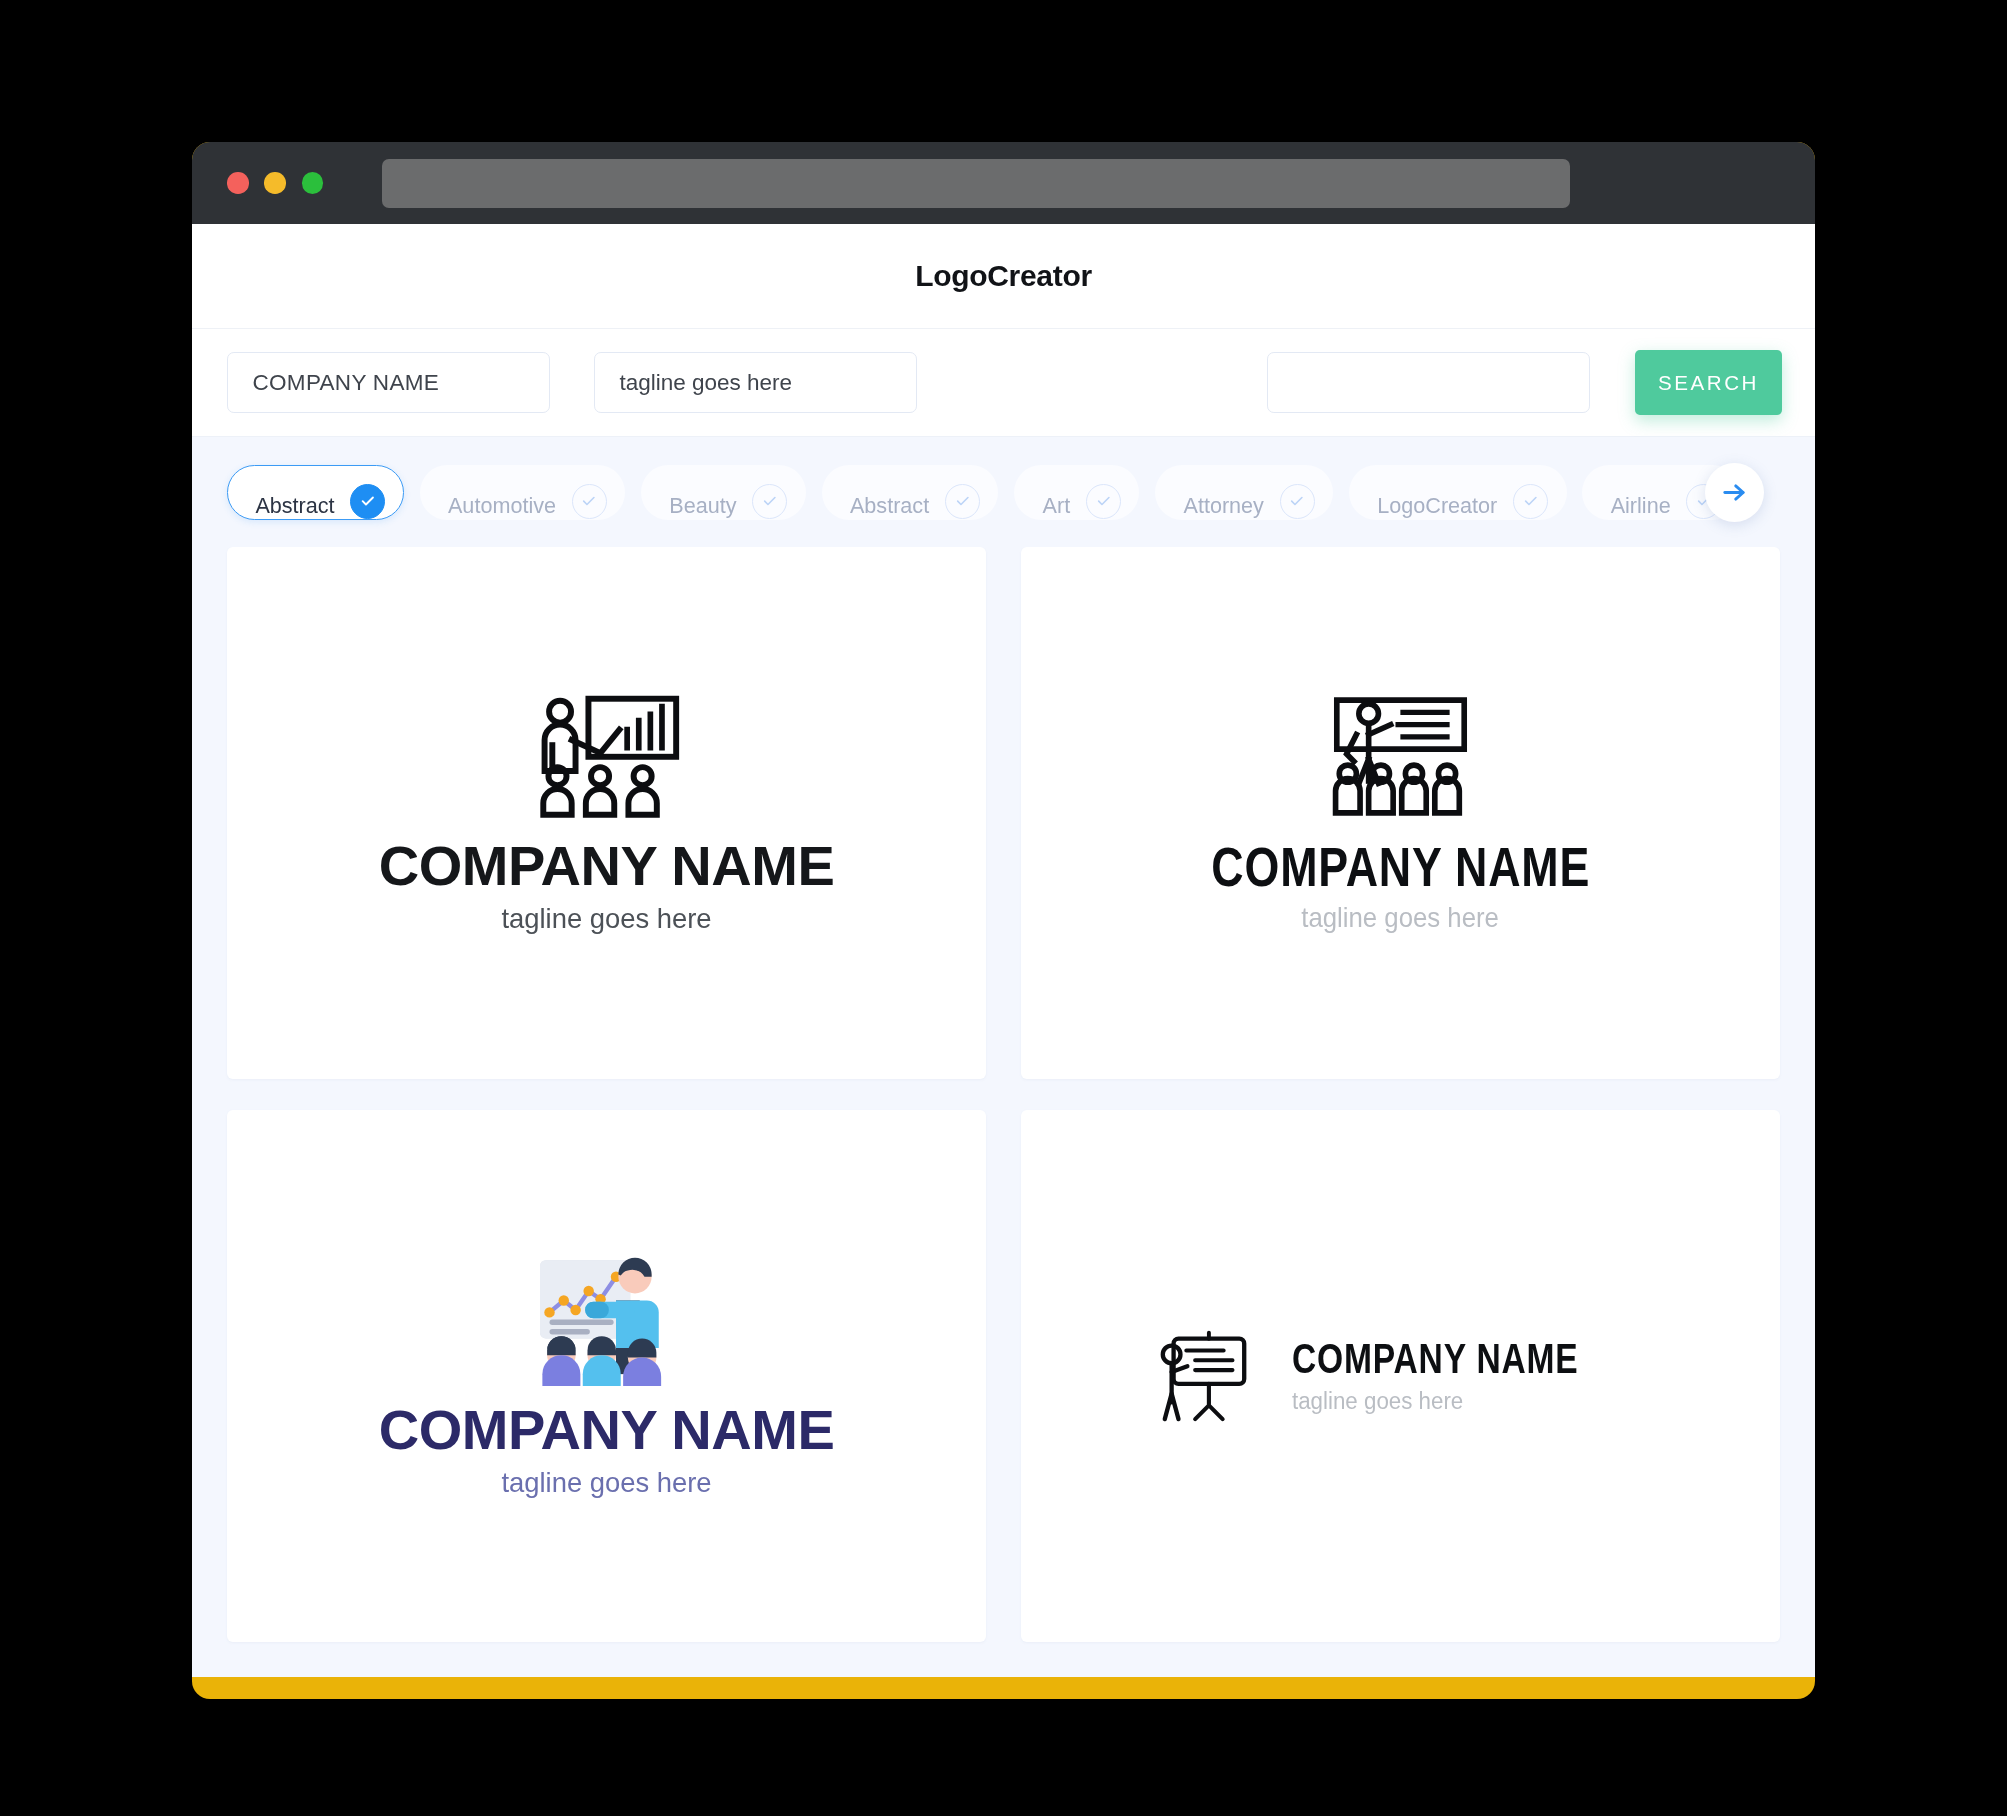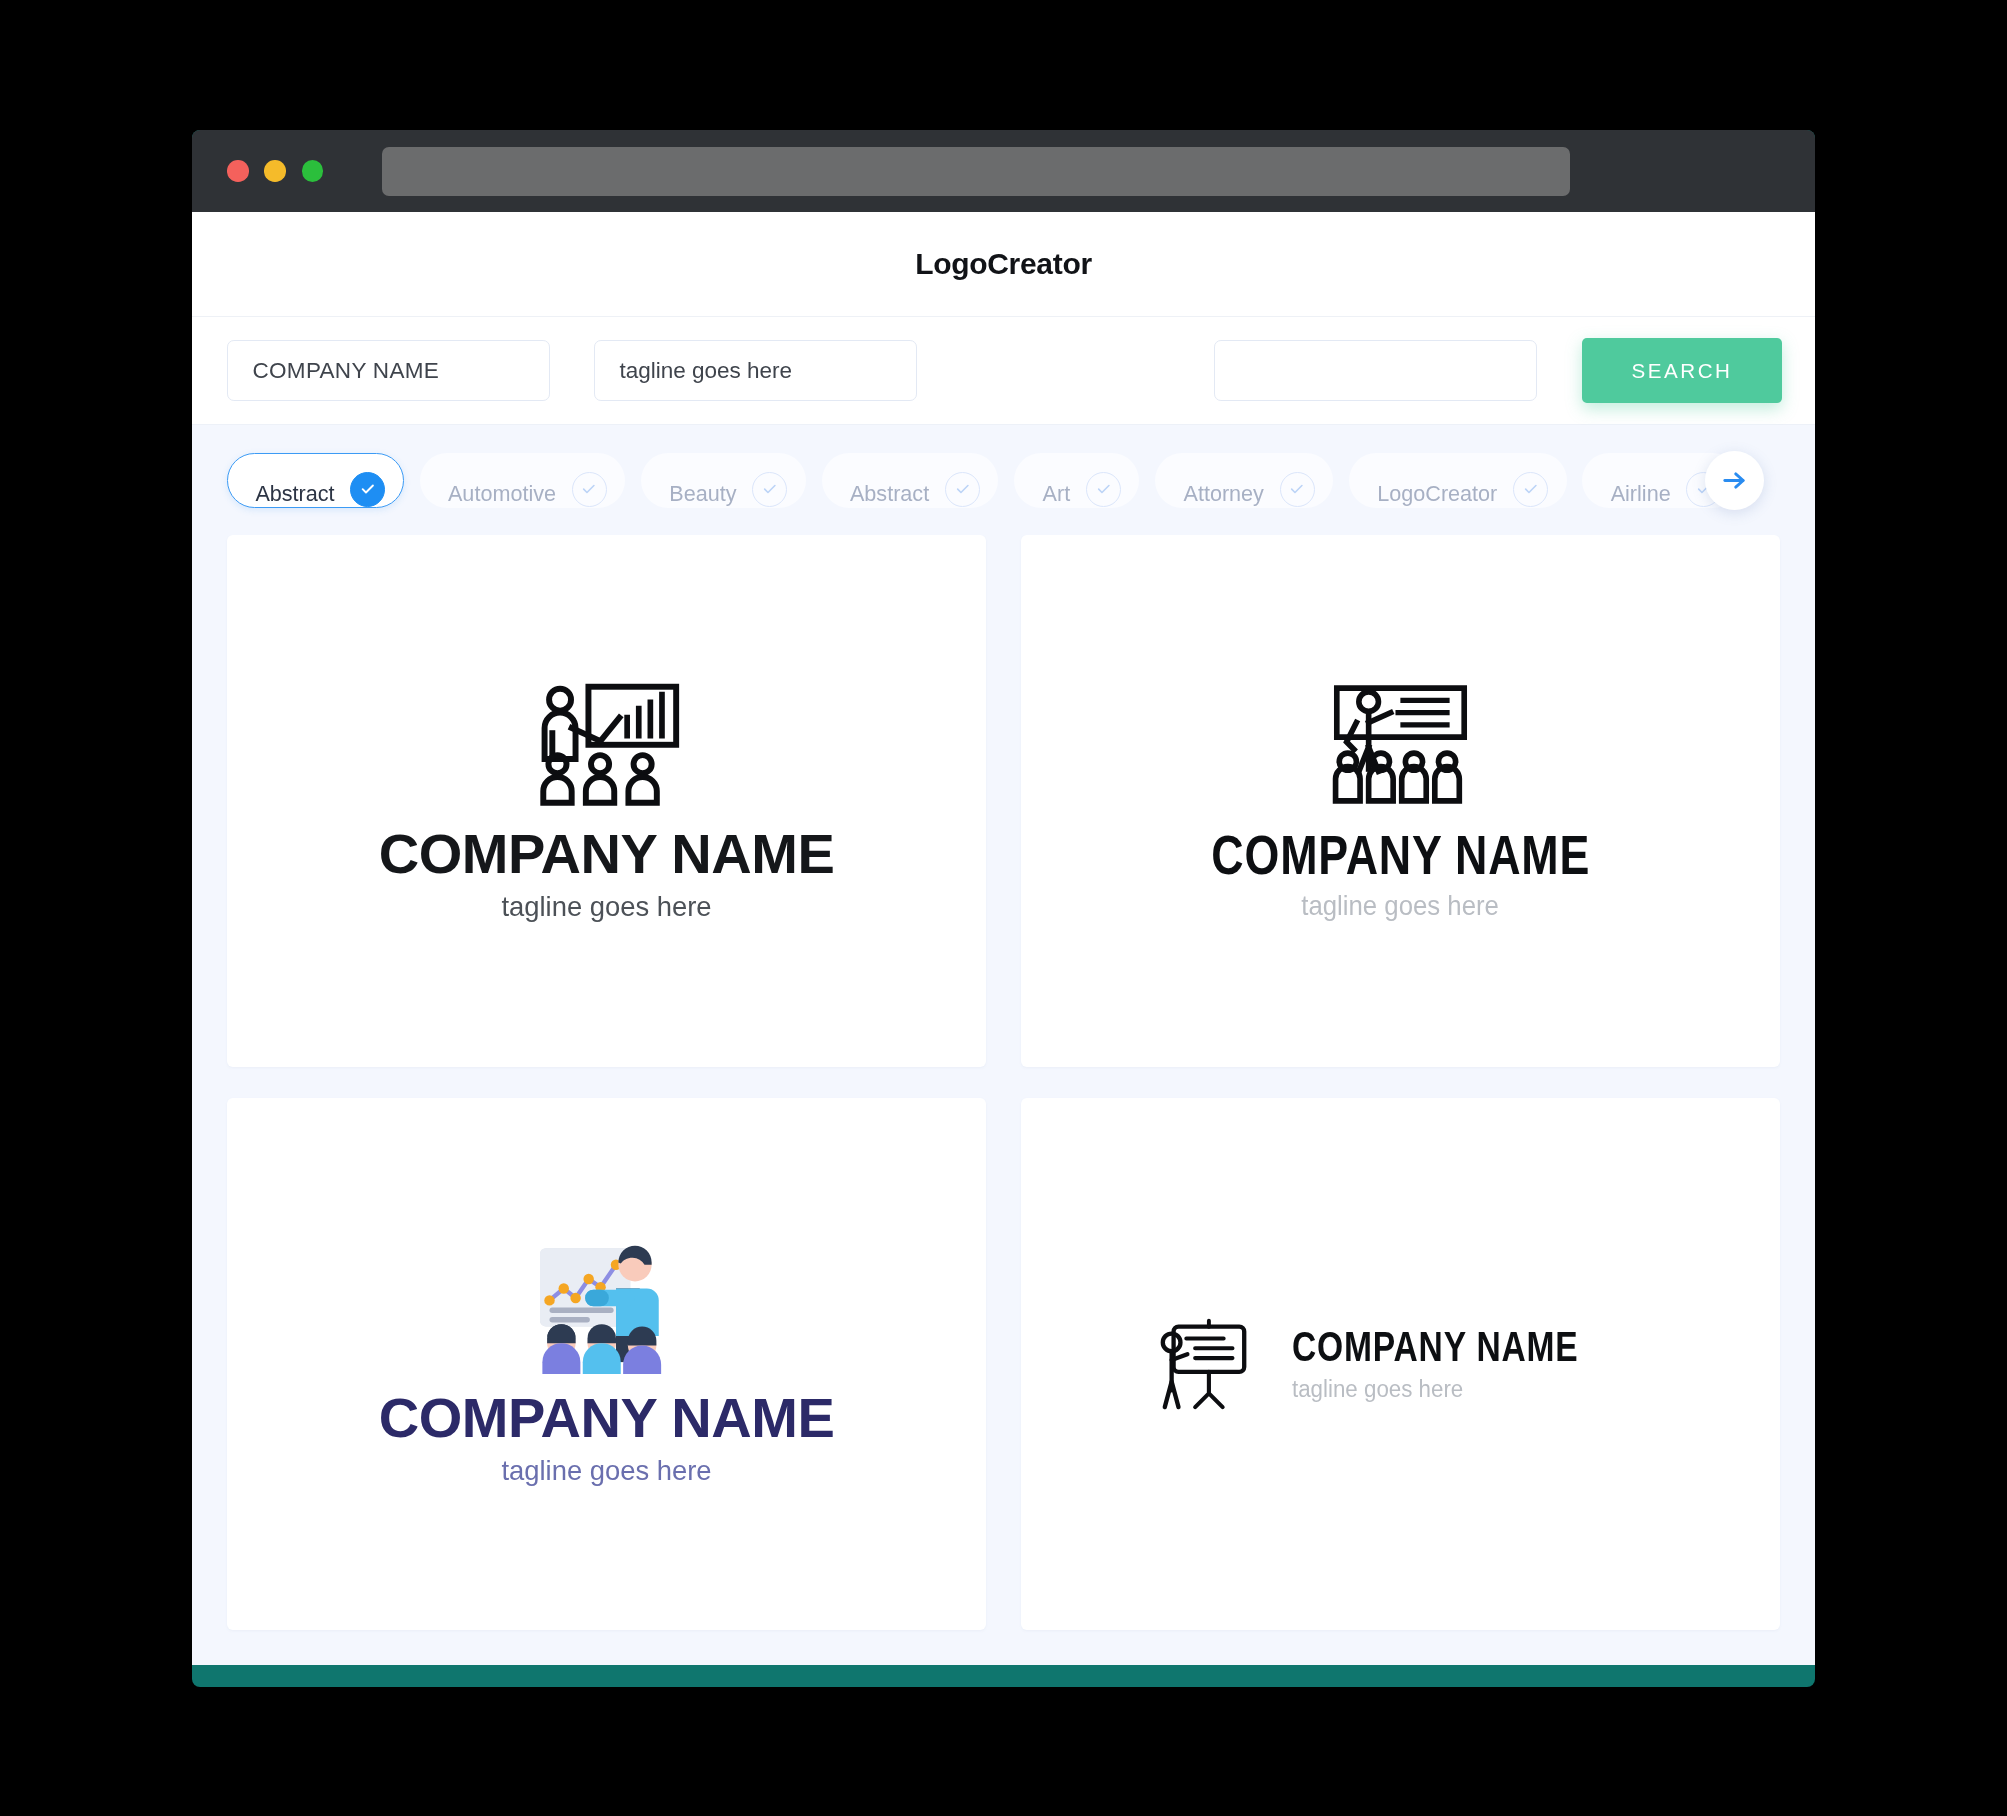--- a/index.html
+++ b/index.html
@@ -16,25 +16,25 @@
     position: relative;
     width: 2007px;
     height: 1816px;
     background: #000000;
   }
 
   
   .browser {
     position: absolute;
     left: 192px;
-    top: 130px;
+    top: 142px;
     width: 1623px;
     height: 1557px;
-    border-radius: 8px;
-    background: #0f766e;
+    border-radius: 18px;
+    background: #eab308;
     overflow: hidden;
     box-shadow: 0 21.6px 59px rgba(0,0,0,0.55);
   }
 
   .chrome-bar {
     height: 82px;
     background: #2f3236;
     display: flex;
     align-items: center;
     padding: 0 0 0 35px;
@@ -94,21 +94,21 @@
     font-size: 22.5px;
     color: #4a4f57;
     font-family: "Liberation Sans", sans-serif;
   }
   .field.company { width: 323px; letter-spacing: 0.3px; }
   .field.tagline { width: 323px; margin-left: 44px; }
   .field.extra { width: 323px; margin-left: auto; }
   .field .ph { color: #3f444c; }
   .search-btn {
     margin-left: 45px;
-    width: 200px;
+    width: 147px;
     height: 65px;
     border-radius: 4.9px;
     background: #4fca9d;
     color: #ffffff;
     font-size: 20.6px;
     letter-spacing: 2.5px;
     display: flex;
     align-items: center;
     justify-content: center;
     border: none;

